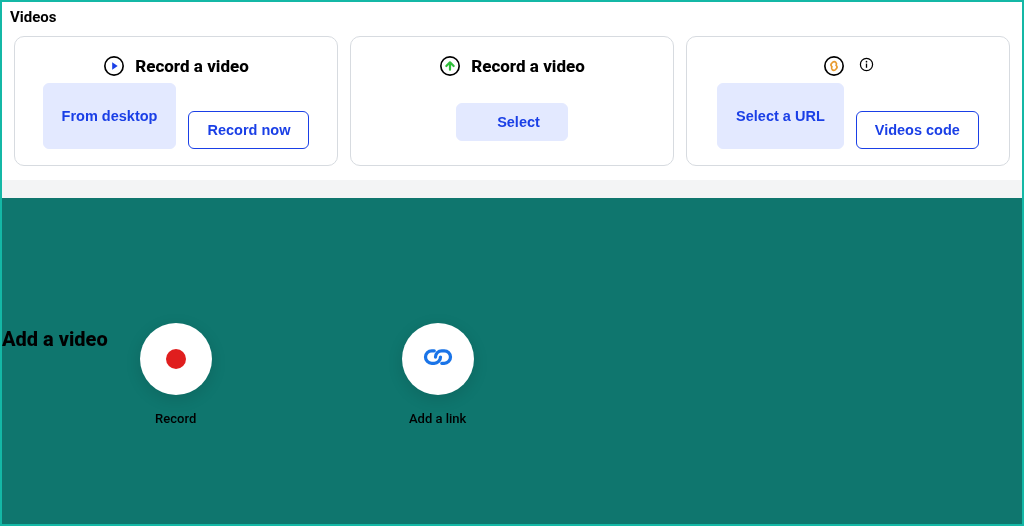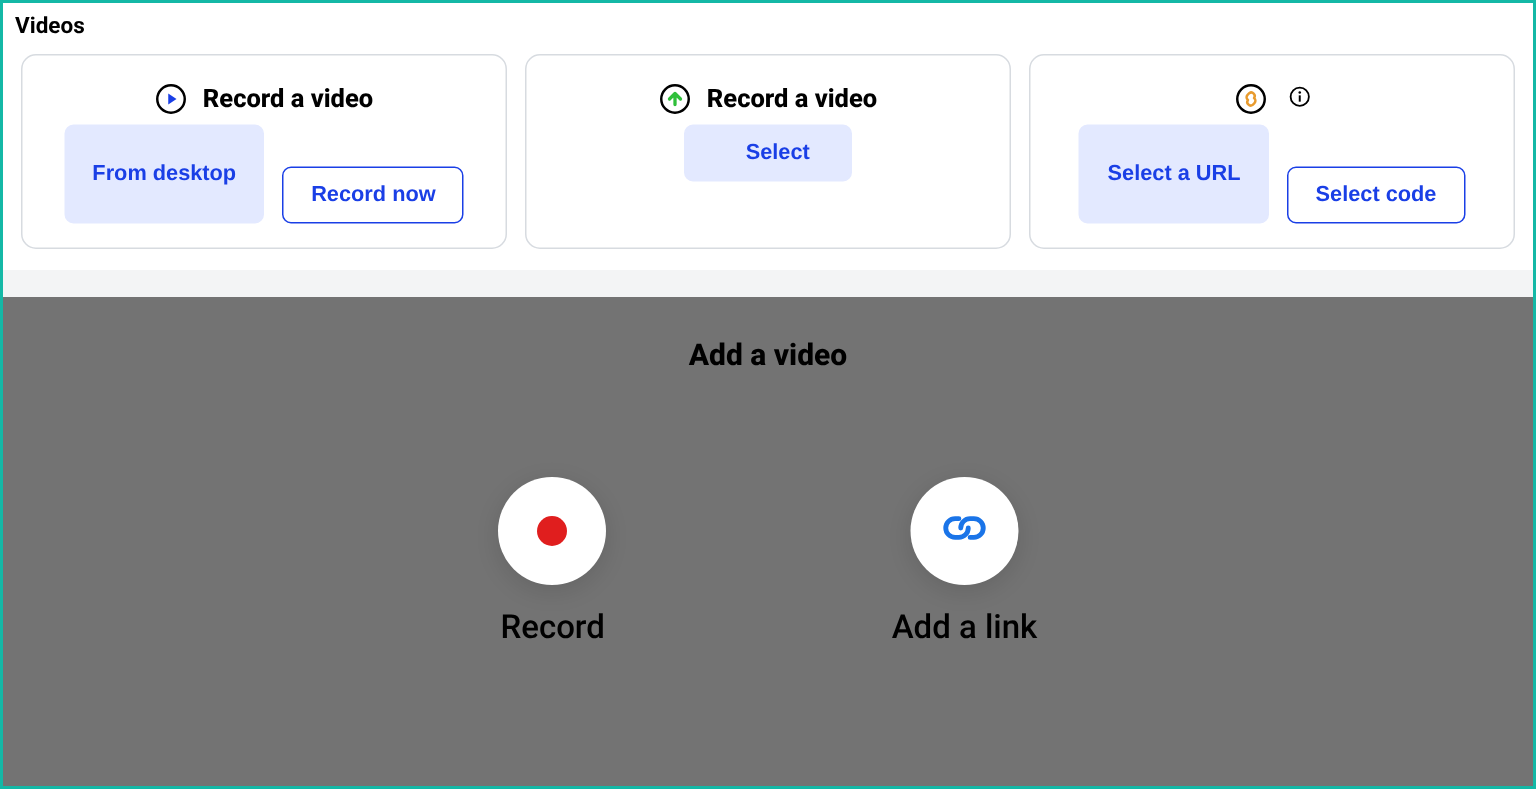--- a/index.html
+++ b/index.html
@@ -7,29 +7,29 @@
   .frame { width: 1024px; height: 526px; border: 2px solid #14b8a6; background: #fff; display: flex; flex-direction: column; }
   .panel-title { font-size: 15px; font-weight: 700; padding: 6px 8px 2px 8px; color: #000; }
   .cards-row { display: flex; gap: 12px; padding: 8px 12px 14px 12px; }
   .card { flex: 1; border: 1px solid #d7dbe0; border-radius: 10px; padding: 18px 16px 16px 16px; display: flex; flex-direction: column; align-items: center; background: #fff; }
   .card-header { display: flex; align-items: center; gap: 10px; margin-bottom: 6px; }
   .card-title { font-size: 17px; font-weight: 800; color: #000; }
   .card-buttons { display: flex; gap: 12px; }
   .btn { font-size: 14.5px; font-weight: 700; padding: 10px 18px; border-radius: 6px; cursor: pointer; white-space: nowrap; }
   .btn-filled { background: #e3e9ff; color: #1a3fe6; border: 1px solid #e3e9ff; }
   .btn-outline { background: #fff; color: #1a3fe6; border: 1.5px solid #1a3fe6; margin-top: 28px; }
-  .btn-wide { padding-left: 40px; padding-right: 27px; }
+  .btn-wide { padding-left: 40px; padding-right: 27px; margin-top: 20px; }
   .info-icon { position: relative; margin-left: 4px; }
   .strip { height: 18px; background: #f3f4f5; }
-  .lower { flex: 1; display: flex; flex-direction: column; align-items: center; padding-top: 26px; background: #737373; }
+  .lower { flex: 1; display: flex; flex-direction: row; align-items: center; padding-top: 26px; background: #0f766e; gap: 32px; }
   .lower-title { font-size: 20px; font-weight: 800; color: #000; margin-bottom: 70px; }
   .circle-row { display: flex; gap: 190px; }
   .circle-option { display: flex; flex-direction: column; align-items: center; gap: 16px; cursor: pointer; }
   .circle { width: 72px; height: 72px; border-radius: 50%; background: #fff; box-shadow: 0 4px 16px rgba(0,0,0,0.12); display: flex; align-items: center; justify-content: center; }
-  .circle-label { font-size: 22px; font-weight: 500; color: #000; }
+  .circle-label { font-size: 13px; font-weight: 500; color: #000; }
   .icon-play { width: 22px; height: 22px; }
   .icon-up { width: 22px; height: 22px; }
   .icon-link-small { width: 22px; height: 22px; }
   .rec-dot { width: 20px; height: 20px; border-radius: 50%; background: #e01e1e; }
 </style>
 </head>
 <body>
 
 <div class="frame">
 
@@ -79,21 +79,21 @@
         <span class="info-icon">
           <svg viewBox="0 0 16 16" width="15" height="15">
             <circle cx="8" cy="8" r="6.5" fill="none" stroke="#000" stroke-width="1.3"></circle>
             <circle cx="8" cy="5" r="0.9" fill="#000"></circle>
             <rect x="7.3" y="7" width="1.4" height="4.5" fill="#000"></rect>
           </svg>
         </span>
       </div>
       <div class="card-buttons">
         <button class="btn btn-filled">Select a URL</button>
-        <button class="btn btn-outline">Select code</button>
+        <button class="btn btn-outline">Videos code</button>
       </div>
     </div>
 
   </div>
 
   <div class="strip"></div>
 
   <div class="lower">
     <div class="lower-title">Add a video</div>
     <div class="circle-row">

